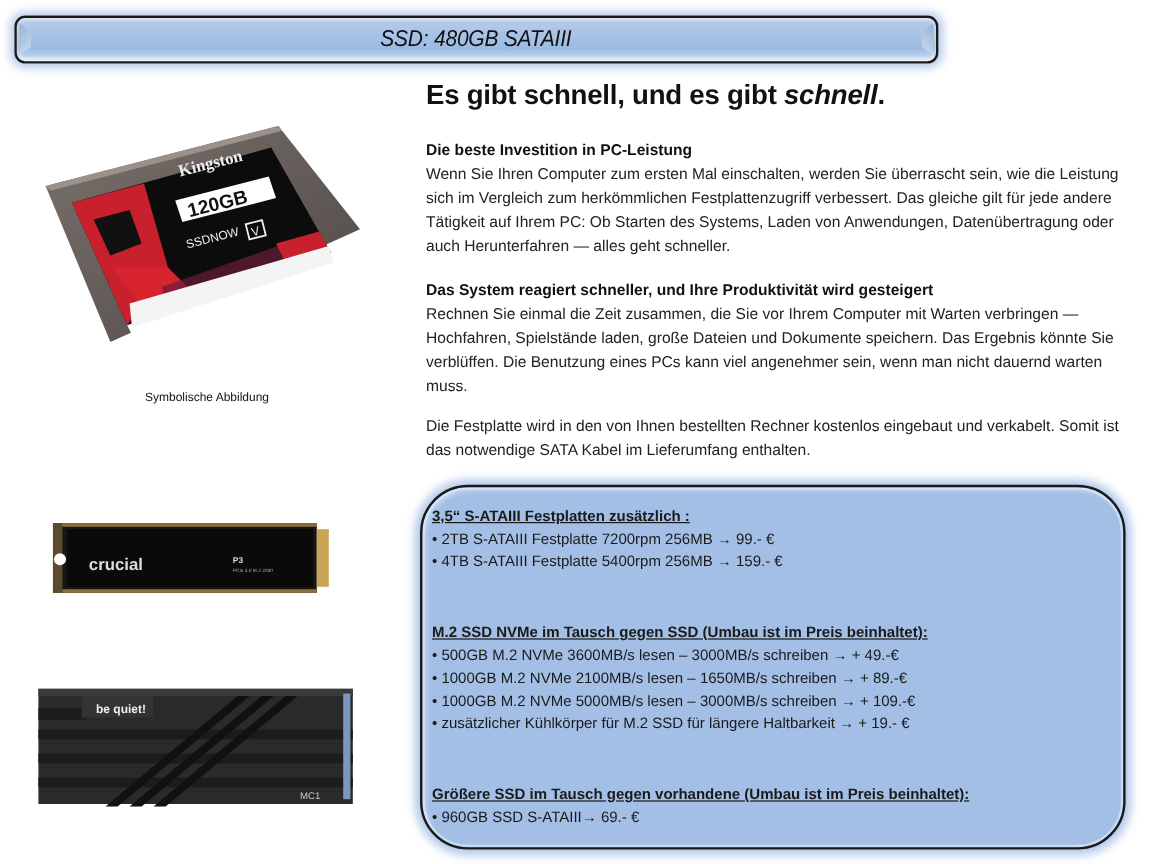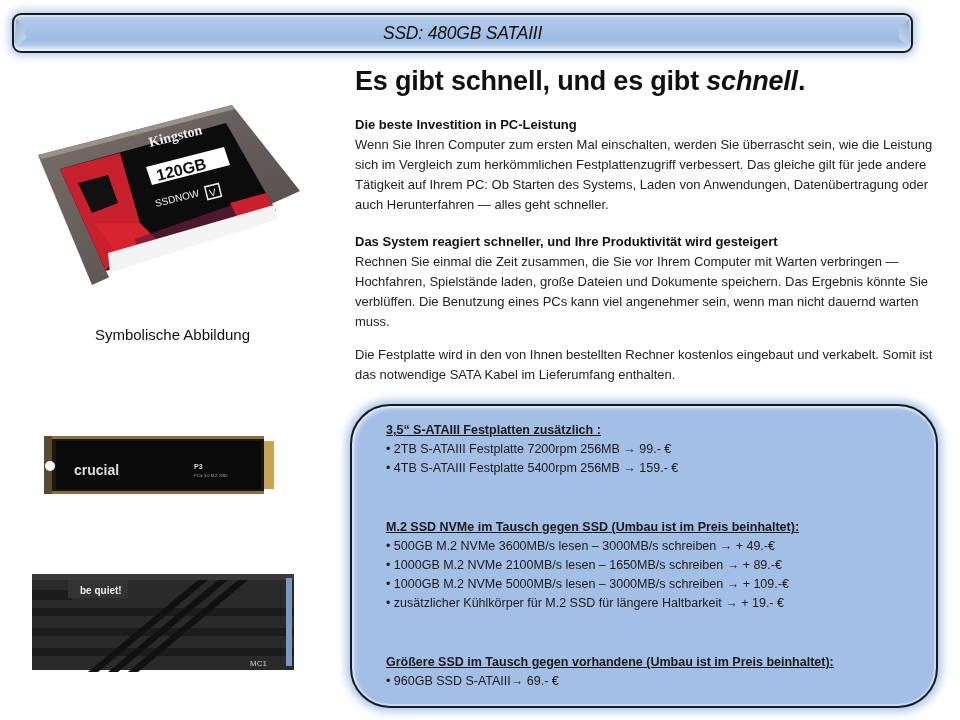--- a/index.html
+++ b/index.html
@@ -1,21 +1,21 @@
 <!DOCTYPE html>
 <html><head>
   <meta charset="utf-8">
   <style>
     * { box-sizing: border-box; margin: 0; padding: 0; }
     html, body { width: 960px; height: 720px; background: #ffffff; overflow: hidden; }
     body { position: relative; font-family: "Liberation Sans", "DejaVu Sans", sans-serif; color: #111; }
 
     
     .title-bar {
-      position: absolute; left: 12px; top: 13px; width: 901px; height: 40px;
+      position: absolute; left: 12px; top: 13px; width: 770px; height: 40px;
       border: 2px solid #1a1a1a; border-radius: 9px;
       background: linear-gradient(to bottom, #b7cdea 0%, #a6c1e6 45%, #9dbbe3 70%, #c8dcf4 100%);
       box-shadow: 0 0 8px 3px rgba(120,160,220,0.55), inset 0 2px 2px rgba(255,255,255,0.5), inset 0 -3px 3px rgba(255,255,255,0.6);
       display: flex; align-items: center; justify-content: center;
     }
     .title-bar .bevel-l {
       position: absolute; left: 2px; top: 4px; width: 10px; height: 28px;
       background: linear-gradient(135deg, #8fa9cf, #dbe8f8);
       clip-path: polygon(0 0, 100% 30%, 100% 70%, 0 100%);
       opacity: 0.8;
@@ -27,41 +27,41 @@
       opacity: 0.8;
     }
     .title-text {
       font-family: "Liberation Sans", sans-serif;
       font-style: italic; font-size: 19px; color: #111; letter-spacing: -0.2px;
       transform: scaleX(0.92);
     }
 
     
     .img-ssd { position: absolute; left: 30px; top: 103px; width: 275px; height: 185px; }
-    .caption { position: absolute; left: 40px; top: 326px; width: 265px; text-align: center; font-size: 15px; color: #111; }
+    .caption { position: absolute; left: 40px; top: 326px; width: 265px; text-align: center; font-size: 10px; color: #111; }
     .img-m2 { position: absolute; left: 44px; top: 433px; width: 232px; height: 64px; }
     .img-cooler { position: absolute; left: 28px; top: 568px; width: 270px; height: 110px; }
 
     
-    .headline { position: absolute; left: 355px; top: 66px; font-size: 27px; font-weight: bold; color: #111; letter-spacing: -0.2px; }
+    .headline { position: absolute; left: 355px; top: 66px; font-size: 23px; font-weight: bold; color: #111; letter-spacing: -0.2px; }
     .headline em { font-style: italic; }
     .section { position: absolute; left: 355px; width: 590px; font-size: 13px; line-height: 20px; color: #222; }
     .section .sh { font-weight: bold; color: #111; }
     .s1 { top: 115px; }
     .s2 { top: 232px; }
     .s3 { top: 345px; }
 
     
     .options-box {
       position: absolute; left: 350px; top: 404px; width: 588px; height: 304px;
       border: 2px solid #1a1a1a; border-radius: 40px;
       background: #a3bfe6;
       box-shadow: 0 0 8px 4px rgba(120,160,220,0.6), inset 0 0 0 2px rgba(230,240,252,0.55), inset 3px 3px 4px rgba(255,255,255,0.4);
     }
-    .opt { position: absolute; left: 386px; width: 560px; font-size: 12.5px; line-height: 19px; color: #1a1a1a; }
+    .opt { position: absolute; left: 360px; width: 560px; font-size: 12.5px; line-height: 19px; color: #1a1a1a; }
     .opt .oh { font-weight: bold; text-decoration: underline; }
     .opt .li { display: block; white-space: nowrap; }
     .opt .li.bold { font-weight: normal; }
     .o1 { top: 421px; }
     .o2 { top: 518px; }
     .o3 { top: 653px; }
   </style>
 </head>
 <body>
 

